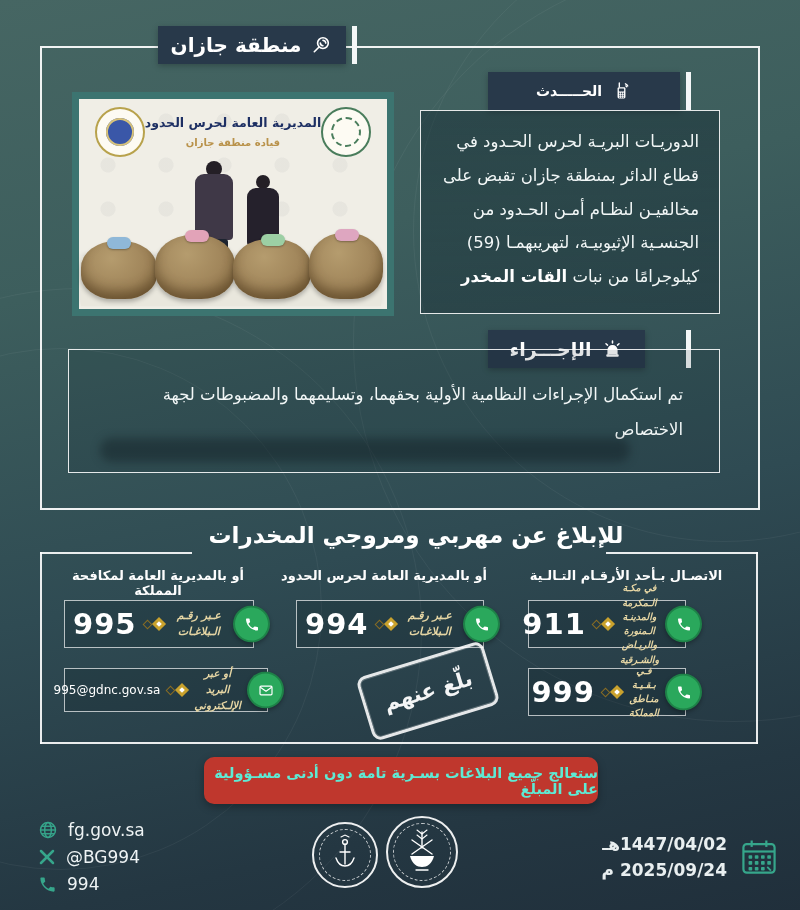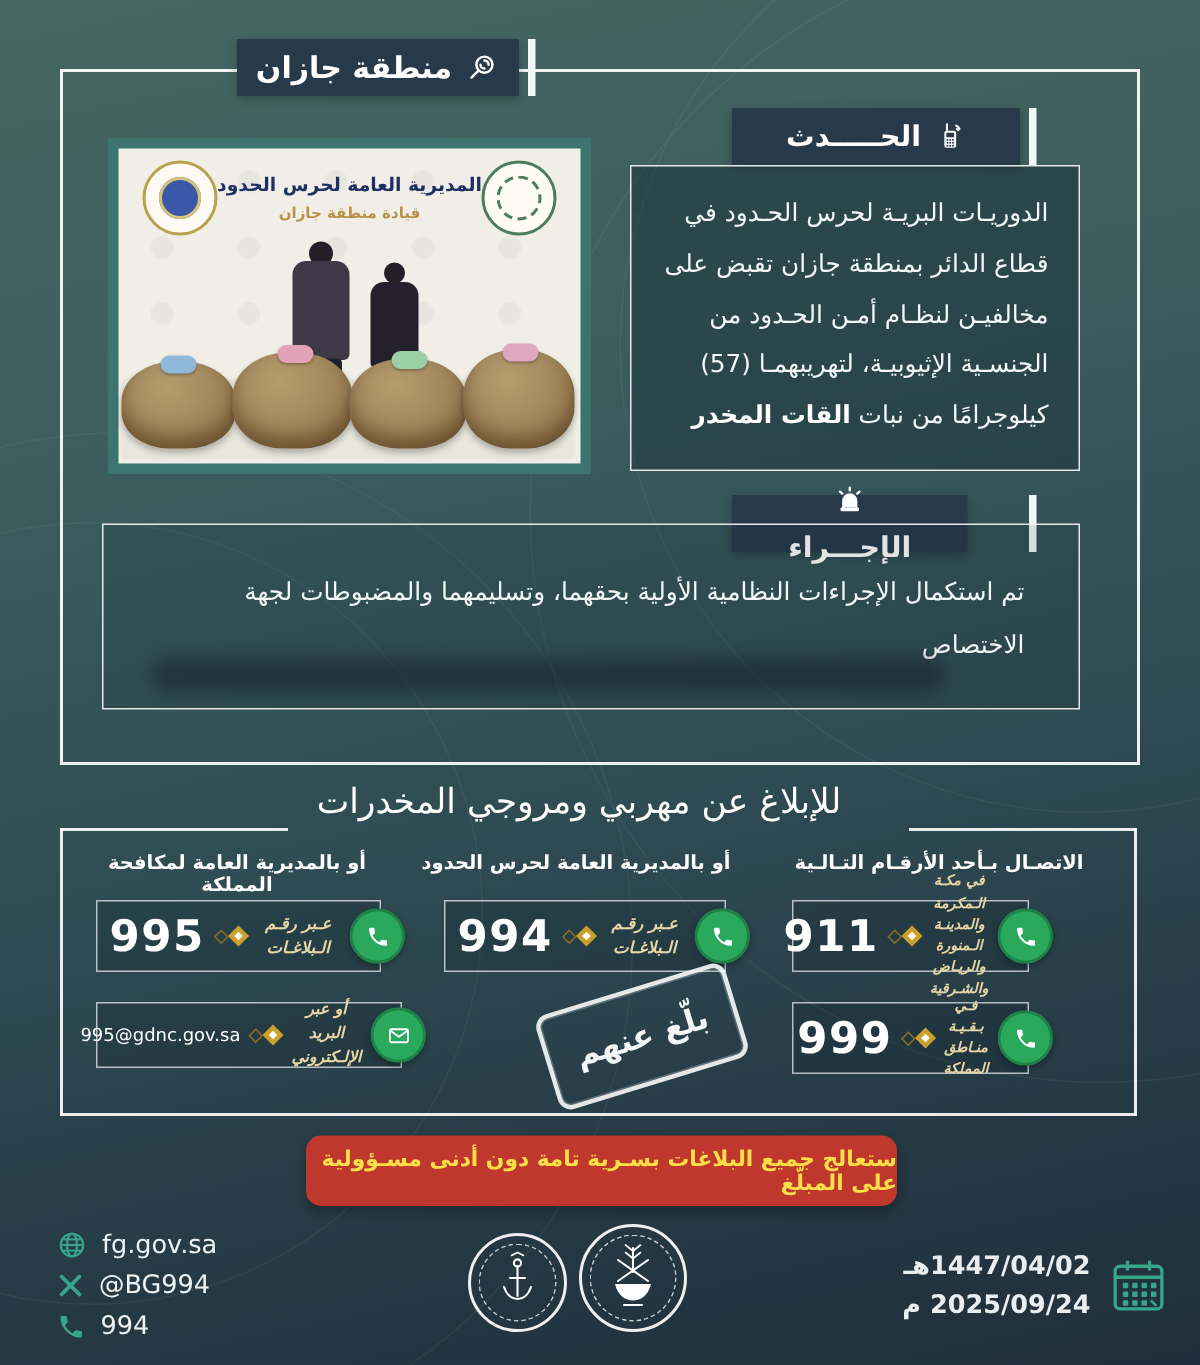--- a/index.html
+++ b/index.html
@@ -50,22 +50,22 @@
   .event-text{position:absolute;inset:14px 20px 10px 16px;direction:rtl;text-align:right;
     font-size:16.5px;line-height:2.05;color:#f2f7f7;}
   .event-text b{color:#ffffff;}
   .proc-box{left:68px;top:349px;width:650px;height:122px;background:rgba(10,26,34,0.12);}
   .proc-text{position:absolute;top:16px;right:24px;left:30px;direction:rtl;text-align:right;
     font-size:16.5px;line-height:2.1;color:#f2f7f7;}
   .smudge{left:100px;top:438px;width:530px;height:24px;background:rgba(8,18,24,0.35);
     border-radius:12px;filter:blur(5px);}
   
   .rline{background:rgba(255,255,255,0.9);}
-  .report-title{left:176px;top:522px;width:420px;text-align:center;direction:rtl;
-    font-size:23px;font-weight:normal;color:#fff;}
+  .report-title{left:206px;top:522px;width:420px;text-align:center;direction:rtl;
+    font-size:23px;font-weight:bold;color:#fff;}
   .col-header{top:568px;text-align:center;direction:rtl;font-size:13px;font-weight:bold;color:#fdfdfd;}
   .num-box{
     position:absolute;height:48px;border:1.3px solid rgba(255,255,255,0.68);
     background:rgba(8,20,28,0.18);display:flex;direction:rtl;align-items:center;
     padding:0 26px 0 8px;gap:7px;box-sizing:border-box;
   }
   .ph-circle{
     position:absolute;right:-17px;top:50%;transform:translateY(-50%);
     width:33px;height:33px;border-radius:50%;background:#2aa85c;
     border:2px solid rgba(10,60,35,0.35);display:flex;align-items:center;justify-content:center;
@@ -81,21 +81,21 @@
   .stamp{
     left:362px;top:658px;width:126px;height:60px;transform:rotate(-17deg);
     border:3px solid rgba(255,255,255,0.88);border-radius:9px;
     display:flex;align-items:center;justify-content:center;direction:rtl;
     font-size:21px;font-weight:bold;color:rgba(255,255,255,0.95);
     box-shadow:inset 0 0 0 1px rgba(255,255,255,0.25);
   }
   .banner{
     left:204px;top:757px;width:394px;height:47px;background:#bf372d;border-radius:10px;
     display:flex;align-items:center;justify-content:center;direction:rtl;
-    font-size:14.5px;font-weight:bold;color:#fde047;box-shadow:0 3px 8px rgba(0,0,0,0.3);
+    font-size:14.5px;font-weight:bold;color:#5eead4;box-shadow:0 3px 8px rgba(0,0,0,0.3);
   }
   
   .f-row{position:absolute;left:38px;display:flex;align-items:center;gap:10px;font-size:17px;color:#eef3f4;}
   .emblem{position:absolute;border-radius:50%;border:2px solid rgba(255,255,255,0.92);}
   .emblem::before{content:"";position:absolute;inset:5px;border-radius:50%;border:1.6px dashed rgba(255,255,255,0.75);}
   .dates{position:absolute;right:34px;top:831px;display:flex;direction:rtl;align-items:center;gap:10px;}
   .date-lines{direction:rtl;text-align:right;font-size:17px;font-weight:600;color:#e9eff0;line-height:1.55;}
 </style>
 </head>
 <body>
@@ -168,29 +168,29 @@
             <circle cx="14.1" cy="14" r="0.75"></circle>
           <circle cx="9.9" cy="16.2" r="0.75"></circle>
             <circle cx="12" cy="16.2" r="0.75"></circle>
             <circle cx="14.1" cy="16.2" r="0.75"></circle>
           <circle cx="9.9" cy="18.4" r="0.75"></circle>
             <circle cx="12" cy="18.4" r="0.75"></circle>
             <circle cx="14.1" cy="18.4" r="0.75"></circle>
         </g>
       </svg>
     </span>
-    <span class="badge-label" style="font-size:19px;">الحـــــدث</span>
+    <span class="badge-label" style="font-size:14px;">الحـــــدث</span>
   </div>
   <div class="abs vbar" style="left:686px;top:72px;width:5px;height:38px;"></div>
 
   <div class="abs sec-box event-box">
-    <p class="event-text" style="margin:0;"><span>الدوريـات البريـة لحرس الحـدود في قطاع الدائر بمنطقة جازان تقبض على مخالفيـن لنظـام أمـن الحـدود من الجنسـية الإثيوبيـة، لتهريبهمـا (57) كيلوجرامًا من نبات </span><b>القات المخدر</b></p>
-  </div>
-
-  <div class="abs badge" style="left:488px;top:330px;width:157px;height:38px;flex-direction:column;">
+    <p class="event-text" style="margin:0;"><span>الدوريـات البريـة لحرس الحـدود في قطاع الدائر بمنطقة جازان تقبض على مخالفيـن لنظـام أمـن الحـدود من الجنسـية الإثيوبيـة، لتهريبهمـا (59) كيلوجرامًا من نبات </span><b>القات المخدر</b></p>
+  </div>
+
+  <div class="abs badge" style="left:488px;top:330px;width:157px;height:38px;">
     <span style="display:flex;">
       <svg width="23" height="23" viewBox="0 0 24 24" fill="none" stroke="#fff" stroke-width="1.6" stroke-linecap="round">
         <path d="M7.5 17v-4.5a4.5 4.5 0 0 1 9 0V17" fill="#fff"></path>
         <rect x="5.5" y="17" width="13" height="2.6" rx="1" fill="#fff" stroke="none"></rect>
         <line x1="12" y1="3.2" x2="12" y2="5.2"></line>
         <line x1="5.2" y1="6" x2="6.8" y2="7.4"></line>
         <line x1="18.8" y1="6" x2="17.2" y2="7.4"></line>
       </svg>
     </span>
     <span class="badge-label" style="font-size:19px;">الإجـــراء</span>

